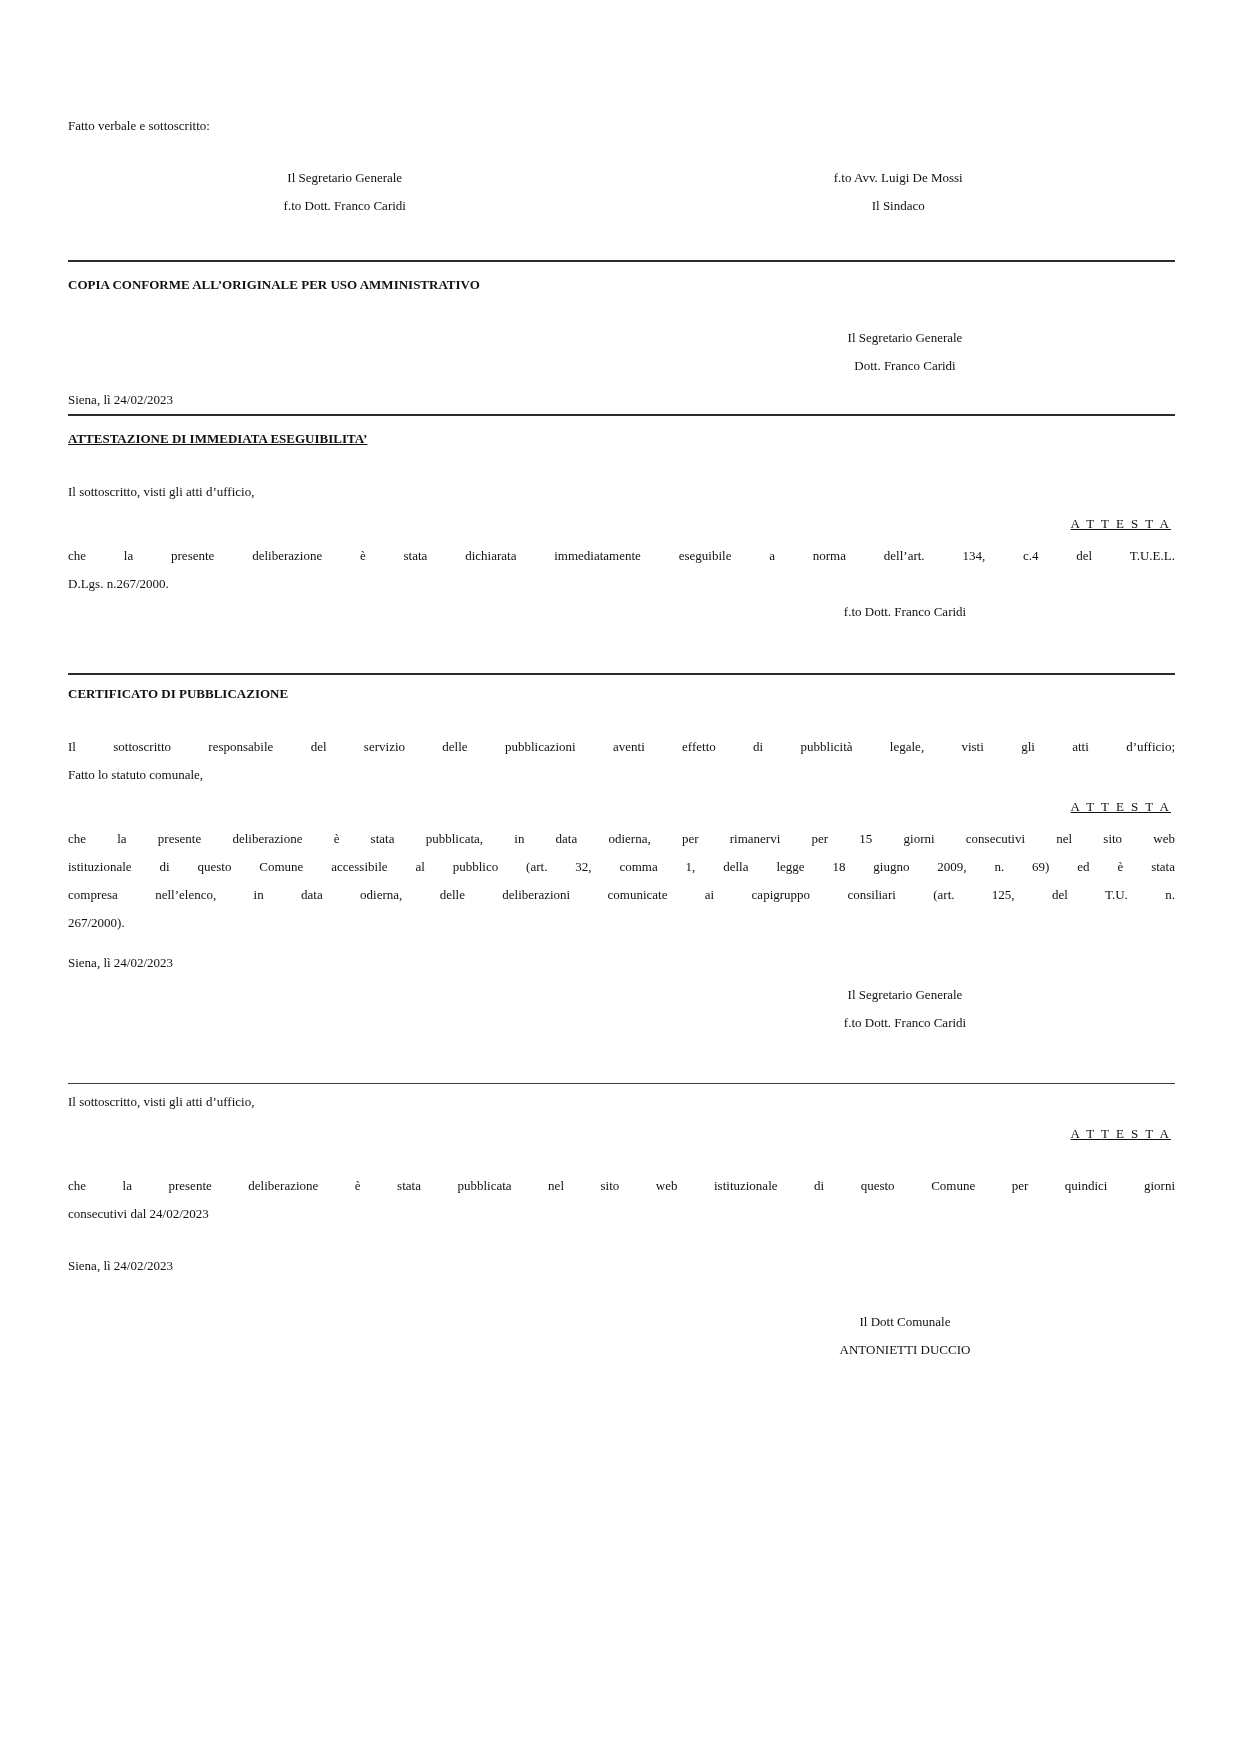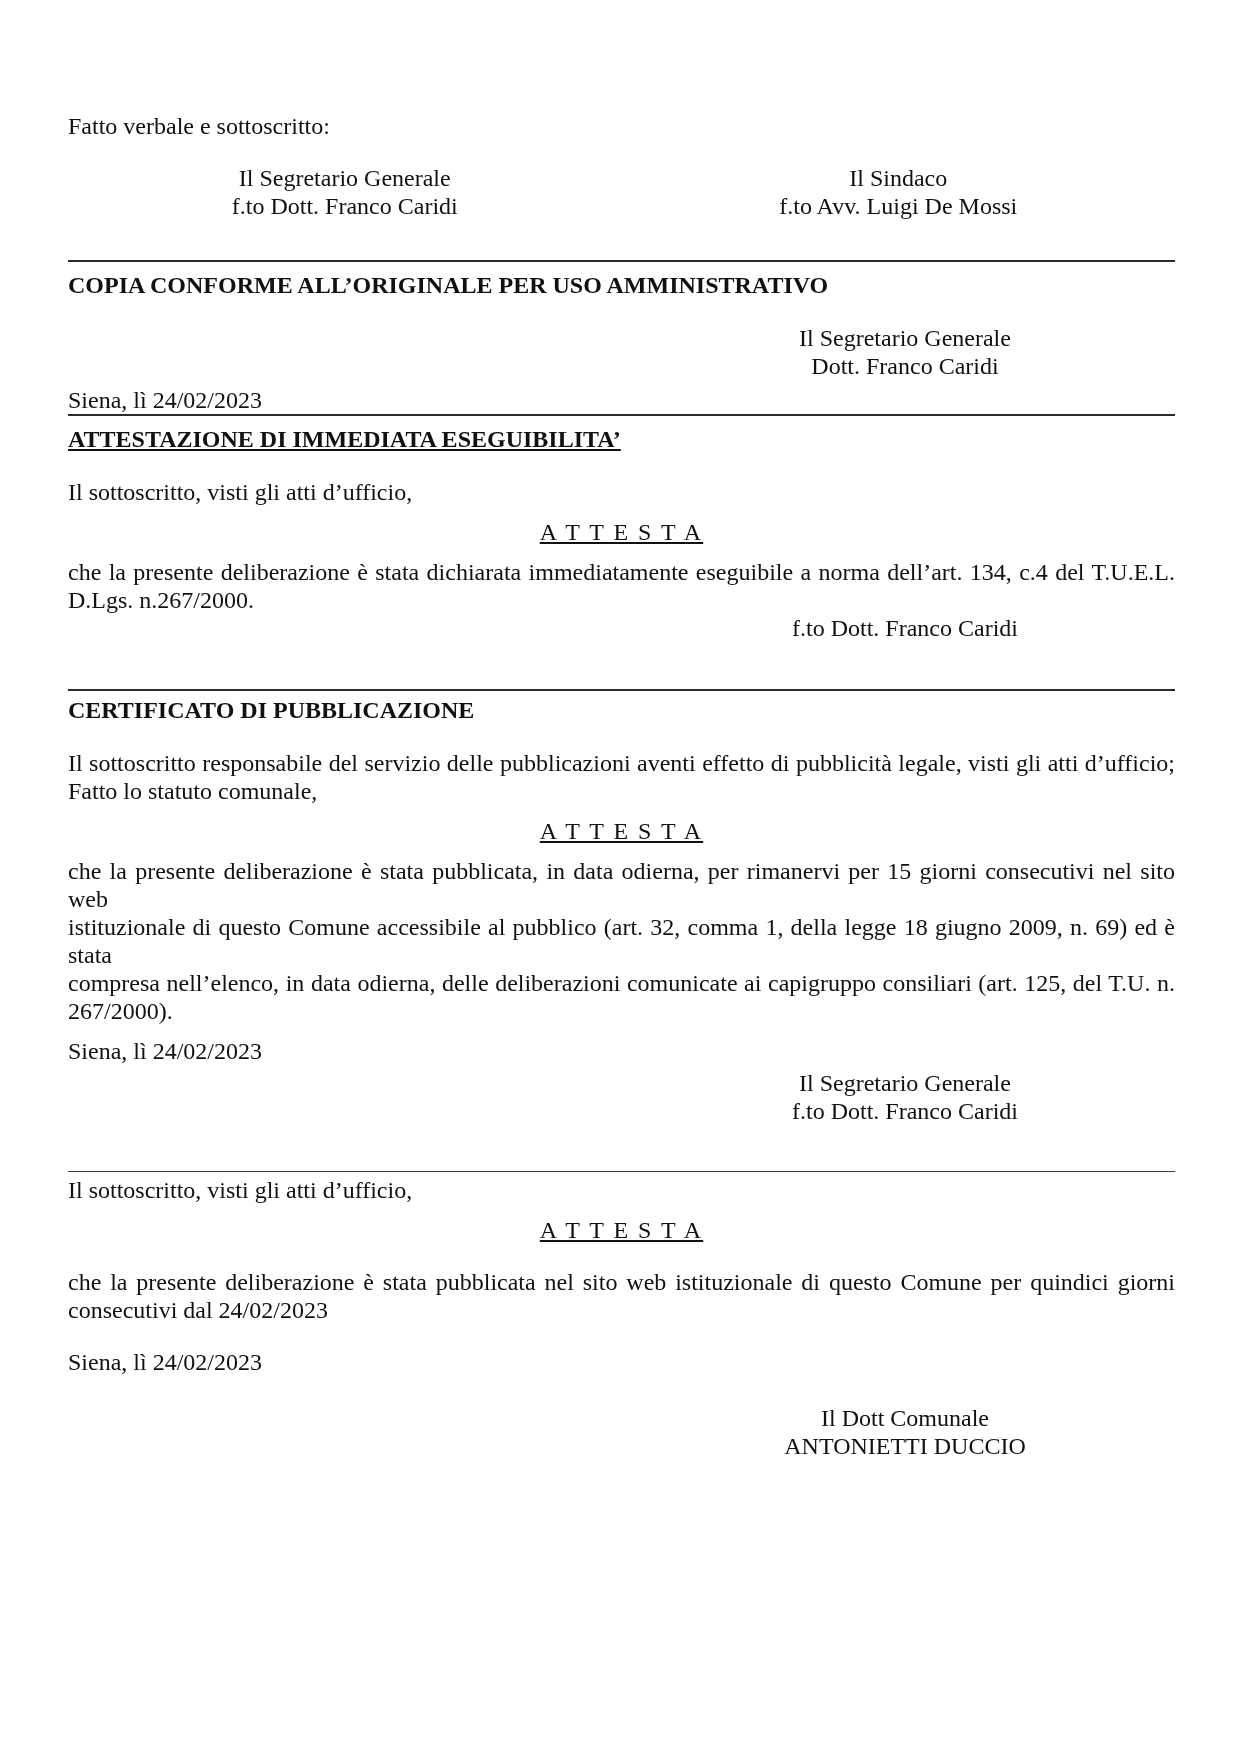--- a/index.html
+++ b/index.html
@@ -2,21 +2,21 @@
 <html><head>
 <meta charset="utf-8">
 <style>
   html,body { margin:0; padding:0; background:#ffffff; }
   .page {
     position: relative;
     width: 1241px;
     height: 1755px;
     background: #ffffff;
     font-family: "Liberation Serif", "DejaVu Serif", serif;
-    font-size: 24px;
+    font-size: 13px;
     line-height: 28px;
     color: #111111;
     overflow: hidden;
   }
   .content { padding: 112px 66px 0 68px; }
 
   .rule { border: 0; border-top: 2px solid #2b2b2b; margin: 0; }
   .urule { border: 0; border-top: 1.5px solid #3d3d3d; margin: 0; }
 
   .intro-line { margin: 0; text-align: left; }
@@ -51,21 +51,21 @@
   .title-attestazione { }
 
   .plain { margin: 0; }
   .mt24 { margin-top: 24px; }
   .mt16 { margin-top: 24px; }
   .mt12 { margin-top: 12px; }
   .mt4  { margin-top: 4px; }
   .mt46 { margin-top: 46px; }
   .mt47 { margin-top: 47px; }
 
-  .attesta-row { text-align: center; margin: 12px; }
+  .attesta-row { text-align: right; margin: 4px; }
   .attesta {
     text-decoration: underline;
     letter-spacing: 2px;
   }
 
   .jl { text-align: justify; text-align-last: justify; margin: 0; }
   .jf { text-align: left; margin: 0; }
 </style>
 </head>
 <body>
@@ -74,22 +74,22 @@
   <div class="content">
 
     <p class="intro-line">Fatto verbale e sottoscritto:</p>
 
     <div class="two-col">
       <div class="col">
         <div>Il Segretario Generale</div>
         <div>f.to Dott. Franco Caridi</div>
       </div>
       <div class="col">
+        <div>f.to Avv. Luigi De Mossi</div>
         <div>Il Sindaco</div>
-        <div>f.to Avv. Luigi De Mossi</div>
       </div>
     </div>
 
     <hr class="rule rule-1">
 
     <div class="doc-heading">COPIA CONFORME ALL’ORIGINALE PER USO AMMINISTRATIVO</div>
 
     <div class="sig-block sig-copy">
       <div>Il Segretario Generale</div>
       <div>Dott. Franco Caridi</div>

